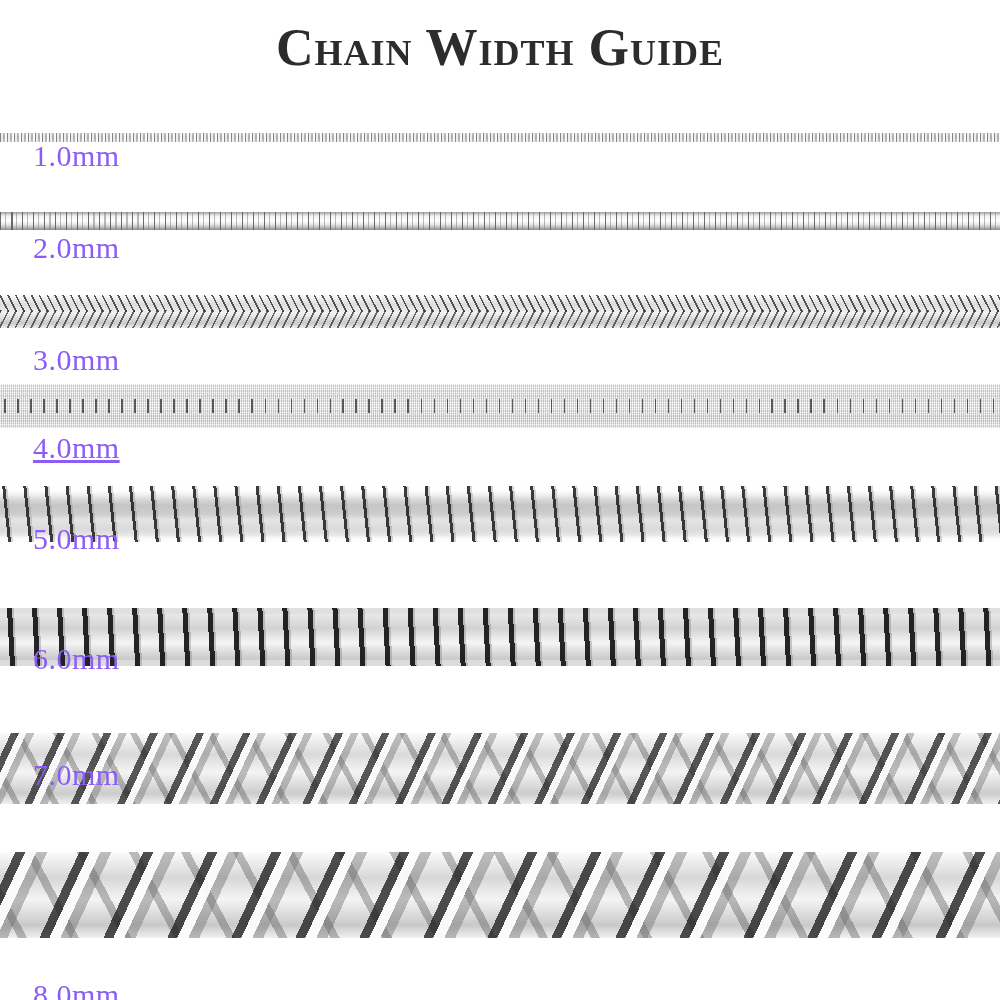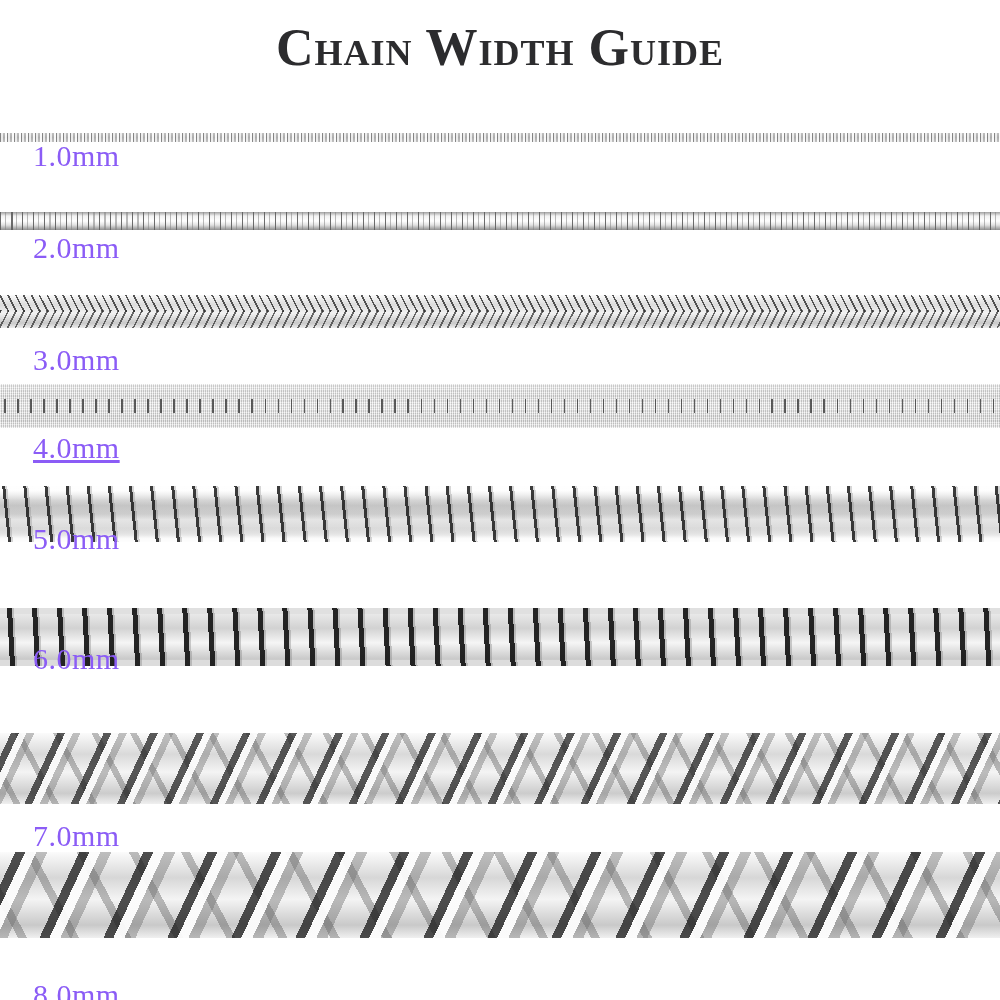--- a/index.html
+++ b/index.html
@@ -110,21 +110,21 @@
       repeating-linear-gradient(115deg, rgba(255,255,255,0) 0 14px, rgba(30,30,30,.78) 14px 23px, rgba(252,252,252,.95) 23px 33px, rgba(115,115,115,.45) 33px 43px, rgba(255,255,255,0) 43px 58px),
       repeating-linear-gradient(62deg, rgba(255,255,255,0) 0 16px, rgba(70,70,70,.35) 16px 24px, rgba(255,255,255,0) 24px 46px),
       linear-gradient(180deg, #fbfbfb, #d7d7d7 30%, #f4f4f4 55%, #c9c9c9 85%, #f0f0f0);
   }
   .label-1 { top: 141px; }
   .label-2 { top: 233px; }
   .label-3 { top: 333px; margin-top: 12px; }
   .label-4 { top: 433px; text-decoration: underline; }
   .label-5 { top: 524px; }
   .label-6 { top: 644px; }
-  .label-7 { top: 821px; }
+  .label-7 { top: 760px; }
   .label-8 { top: 980px; }
 </style>
 </head>
 <body>
 
 <div class="page">
 
   <div class="title">Chain Width Guide</div>
 
   <div class="chain chain-1"></div>

